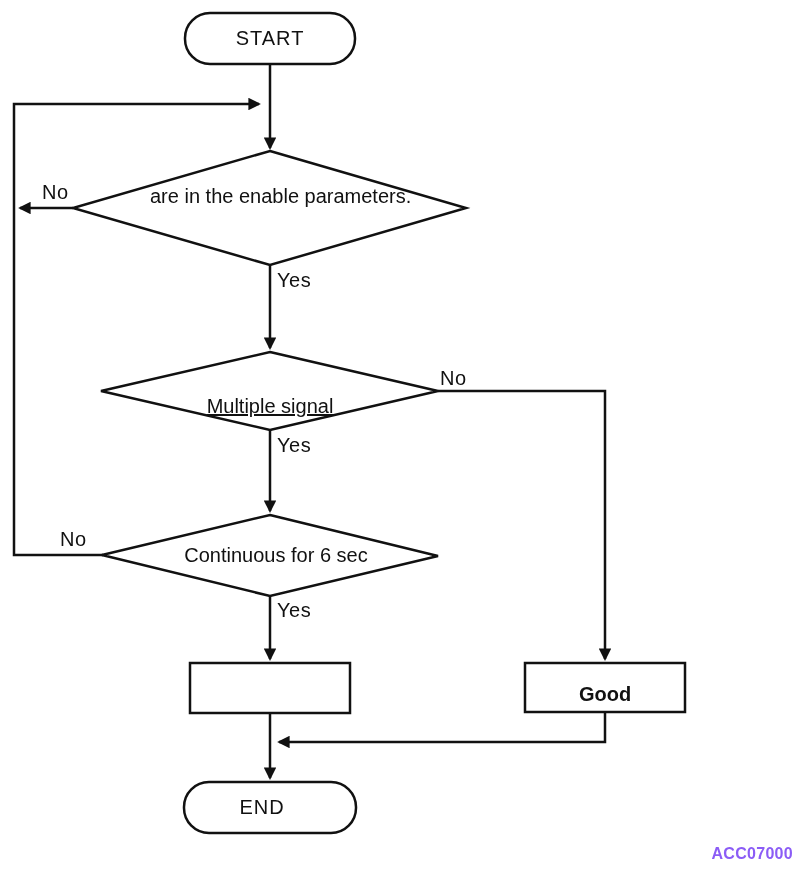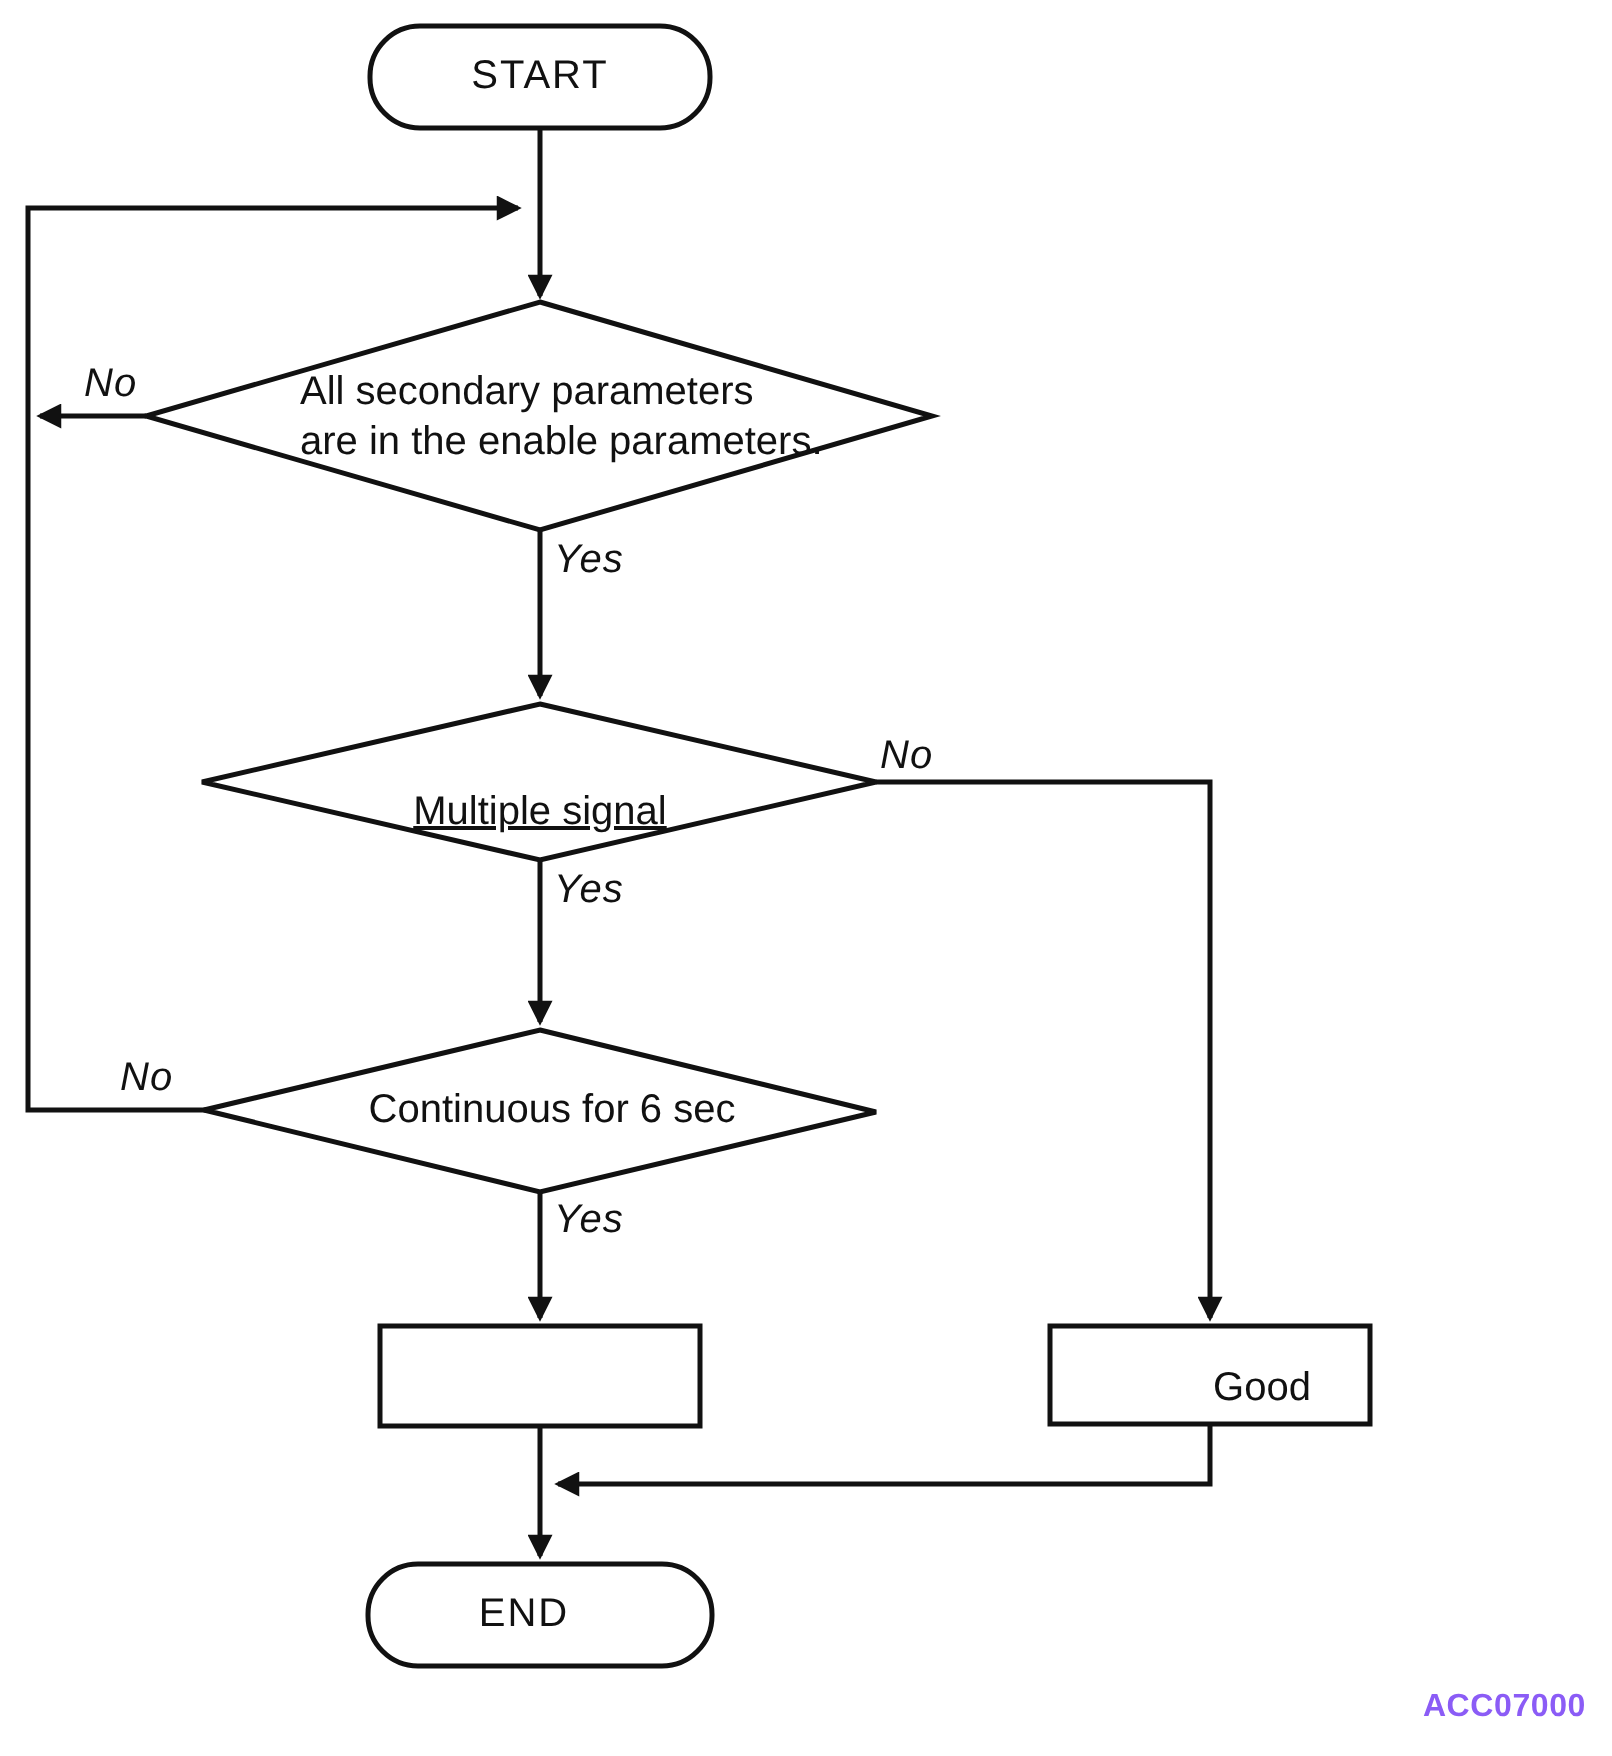--- a/index.html
+++ b/index.html
@@ -29,21 +29,20 @@
     white-space: nowrap;
   }
   .node-label {
     display: flex;
     align-items: center;
     justify-content: center;
     text-align: center;
   }
   .edge-label {
     letter-spacing: 0.5px;
-    font-style: italic;
   }
   .figure-code {
     position: absolute;
     font-size: 16px;
     font-weight: bold;
     letter-spacing: 0.3px;
     color: #8b5cf6;
   }
   .multiline .line { display: block; }
 </style>
@@ -82,30 +81,29 @@
       <polygon points="270,515 438,556 270,596 102,555"></polygon>
       <rect x="190" y="663" width="160" height="50"></rect>
       <rect x="525" y="663" width="160" height="49"></rect>
       <rect x="184" y="782" width="172" height="51" rx="25" ry="25"></rect>
     </g>
   </svg>
 
   <div class="label node-label" style="left:185px; top:13px; width:170px; height:51px; letter-spacing:1px;">START</div>
 
   <div class="label multiline" style="left:150px; top:184px;">
-    <span class="line">All secondary parameters</span>
     <span class="line">are in the enable parameters.</span>
   </div>
 
   <div class="label node-label" style="left:102px; top:395px; width:336px; height:23px;text-decoration:underline;">Multiple signal</div>
 
   <div class="label node-label" style="left:108px; top:544px; width:336px; height:23px;">Continuous for 6 sec</div>
 
 
-  <div class="label node-label" style="left:551px; top:663px; width:160px; height:62px;">Good</div>
+  <div class="label node-label" style="left:525px; top:663px; width:160px; height:62px;font-weight:bold;">Good</div>
 
   <div class="label node-label" style="left:176px; top:782px; width:172px; height:51px; letter-spacing:1px;">END</div>
 
   <div class="label edge-label" style="left:42px; top:180px;">No</div>
   <div class="label edge-label" style="left:277px; top:268px;">Yes</div>
   <div class="label edge-label" style="left:440px; top:366px;">No</div>
   <div class="label edge-label" style="left:277px; top:433px;">Yes</div>
   <div class="label edge-label" style="left:60px; top:527px;">No</div>
   <div class="label edge-label" style="left:277px; top:598px;">Yes</div>
 

